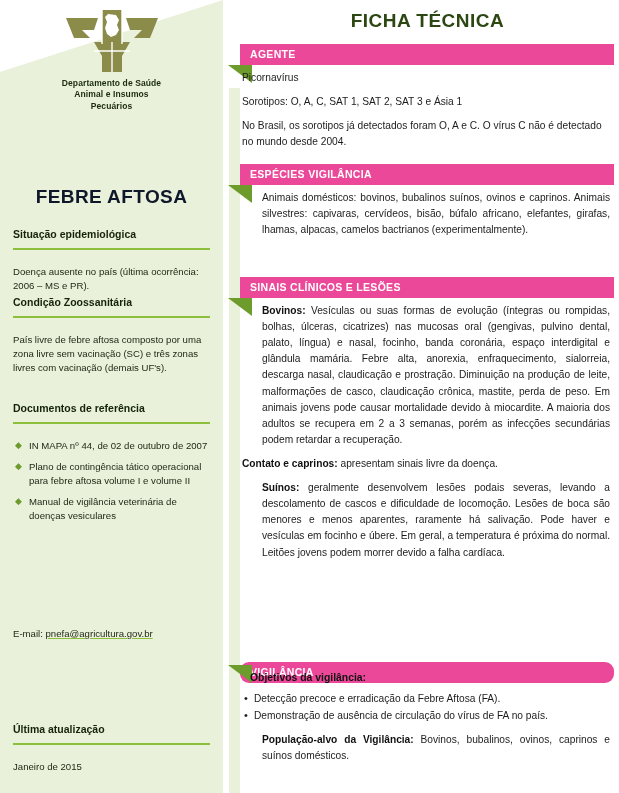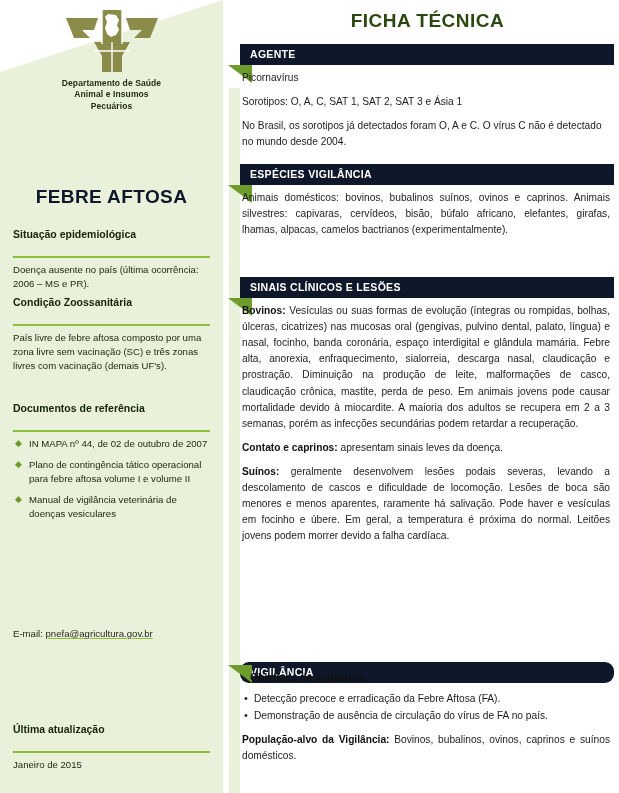--- a/index.html
+++ b/index.html
@@ -81,23 +81,23 @@
     color: #0f172a;
     letter-spacing: .4px;
   }
 
   
   .side-sec { position: absolute; left: 13px; width: 197px; }
   .side-sec h3 {
     font-size: 10.5px;
     font-weight: bold;
     color: #16220a;
-    padding-bottom: 16px;
+    padding-bottom: 8px;
     border-bottom: 2px solid #8cc03c;
-    margin-bottom: 5px;
+    margin-bottom: 15px;
   }
   .side-sec p {
     font-size: 9.6px;
     color: #222a18;
     line-height: 1.45;
   }
   .side-sec ul { list-style: none; margin-top: 4px; }
   .side-sec li {
     position: relative;
     font-size: 9.6px;
@@ -137,21 +137,21 @@
     letter-spacing: .5px;
     z-index: 5;
   }
 
   
   .bar {
     position: absolute;
     left: 240px;
     width: 374px;
     height: 21px;
-    background: #0f172a;
+    background: #ec4899;
     z-index: 5;
   }
   .bar span {
     display: block;
     padding: 4px 0 0 10px;
     font-size: 10.5px;
     font-weight: bold;
     color: #ffffff;
     letter-spacing: .3px;
   }
@@ -176,21 +176,21 @@
   .fold-vigil   { top: 665px; }
 
   .block { position: absolute; left: 242px; width: 374px; z-index: 5; }
   .block p {
     font-size: 10.2px;
     color: #1c1c1c;
     line-height: 1.58;
     margin-bottom: 8px;
     padding-right: 6px;
   }
-  .block p.just { text-align: justify; }
+  .block p.just { text-align: justify; margin-left: 20px; }
   .block b { font-weight: bold; color: #111; }
 
   .blk-agente   { top: 70px; }
   .blk-especies { top: 190px; }
   .blk-sinais   { top: 303px; }
   .blk-vigil    { top: 672px; }
 
   .vigil-head {
     font-size: 10.4px;
     font-weight: bold;
@@ -314,21 +314,21 @@
   <div class="block blk-especies">
     <p class="just">Animais domésticos: bovinos,  bubalinos  suínos, ovinos e caprinos. Animais silvestres: capivaras, cervídeos, bisão, búfalo africano, elefantes, girafas, lhamas, alpacas, camelos bactrianos (experimentalmente).</p>
   </div>
 
   <div class="bar bar-sinais">
     <span>SINAIS CLÍNICOS E LESÕES</span>
   </div>
   <div class="fold fold-sinais"></div>
   <div class="block blk-sinais">
     <p class="just"><b>Bovinos:</b><span> Vesículas ou suas formas de evolução (íntegras ou rompidas, bolhas, úlceras, cicatrizes) nas mucosas oral (gengivas, pulvino dental, palato, língua) e nasal, focinho, banda coronária, espaço interdigital e glândula mamária. Febre alta, anorexia, enfraquecimento, sialorreia, descarga nasal, claudicação e prostração.  Diminuição na produção de leite, malformações de casco, claudicação crônica, mastite, perda de peso.  Em animais jovens pode causar mortalidade devido à miocardite.   A maioria dos adultos se recupera em 2 a 3 semanas, porém as infecções secundárias podem retardar a recuperação.</span></p>
-    <p><b>Contato e caprinos:</b><span>  apresentam sinais leves da doença.</span></p>
+    <p><b>Contato e caprinos:</b><span>  apresentam sinais livre da doença.</span></p>
     <p class="just"><b>Suínos:</b><span> geralmente desenvolvem lesões podais severas, levando a descolamento de cascos e dificuldade de locomoção. Lesões de boca são menores e menos aparentes, raramente há salivação. Pode haver e vesículas em focinho e úbere. Em geral, a temperatura é próxima do normal. Leitões jovens podem morrer devido a falha cardíaca.</span></p>
   </div>
 
   <div class="bar bar-vigil">
     <span>VIGILÂNCIA</span>
   </div>
   <div class="fold fold-vigil"></div>
   <div class="block blk-vigil">
     <div class="vigil-head">Objetivos da vigilância:</div>
     <ul class="vigil-list">

